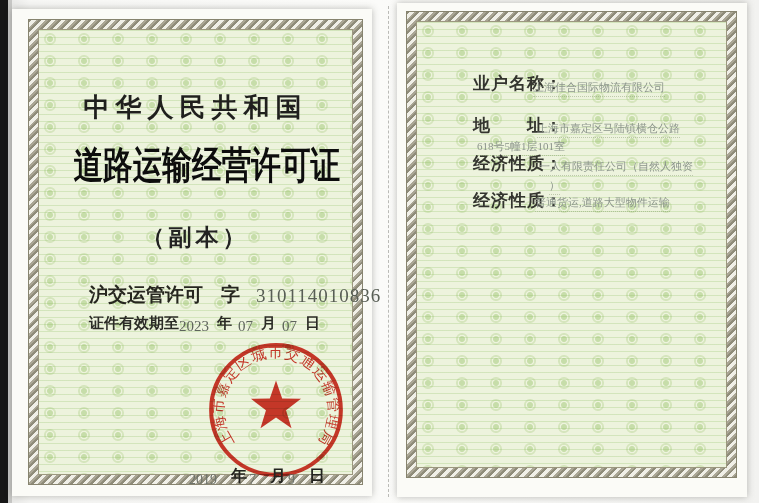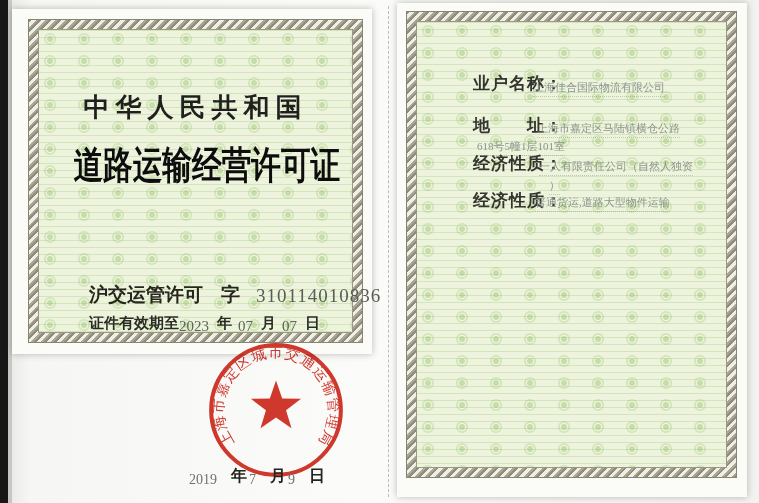--- a/index.html
+++ b/index.html
@@ -6,21 +6,21 @@
   .scan{
     position:relative;width:759px;height:503px;overflow:hidden;
     background:linear-gradient(90deg,#e3e3e1 0,#f6f6f4 30px,#fbfbf9 50%,#f2f2f0 100%);
     font-family:"Liberation Sans",sans-serif;
   }
   .edge-strip{position:absolute;left:0;top:0;width:8px;height:100%;background:#171717;}
   .edge-strip2{position:absolute;left:8px;top:0;width:4px;height:100%;background:#c7c7c5;}
   .fold-line{position:absolute;left:388px;top:6px;bottom:6px;width:0;border-left:1px dashed #9a9a95;opacity:.65;}
 
   .page{position:absolute;background:#fbfbf7;box-shadow:0 0 7px rgba(60,60,55,.35);}
-  .page-left{left:12px;top:9px;width:360px;height:345px;}
+  .page-left{left:12px;top:9px;width:360px;height:487px;}
   .page-right{left:397px;top:3px;width:350px;height:494px;}
 
   .frame{position:absolute;border:9px solid transparent;
     border-image:repeating-linear-gradient(135deg,#8f8c7a 0 2px,#f0efe7 2px 5px,#aaa695 5px 7px) 9;
     outline:1px solid #87846f;}
   .frame-left{inset:11px 10px 12px 17px;}
   .frame-right{inset:9px 11px 20px 10px;}
 
   .green{position:absolute;inset:0;border:1px solid #9c987f;
     background-color:#edf3dd;
@@ -73,20 +73,21 @@
   <div class="fold-line"></div>
 
   <div class="page page-left">
     <div class="frame frame-left">
       <div class="green">
 
         <div class="abs ctr country">中华人民共和国</div>
 
         <div class="abs ctr doc-title">道路运输经营许可证</div>
 
+        <div class="abs ctr subtitle">（副本）</div>
 
         <div class="abs license-row">
           <span>沪交运管许可</span><span class="zi">字</span><span class="num">310114010836</span><span>号</span>
         </div>
 
         <div class="abs validity-row">
           <span>证件有效期至</span><span class="fill">2023</span><span class="u">年</span><span class="fill">07</span><span class="u">月</span><span class="fill">07</span><span class="u">日</span>
         </div>
 
 

